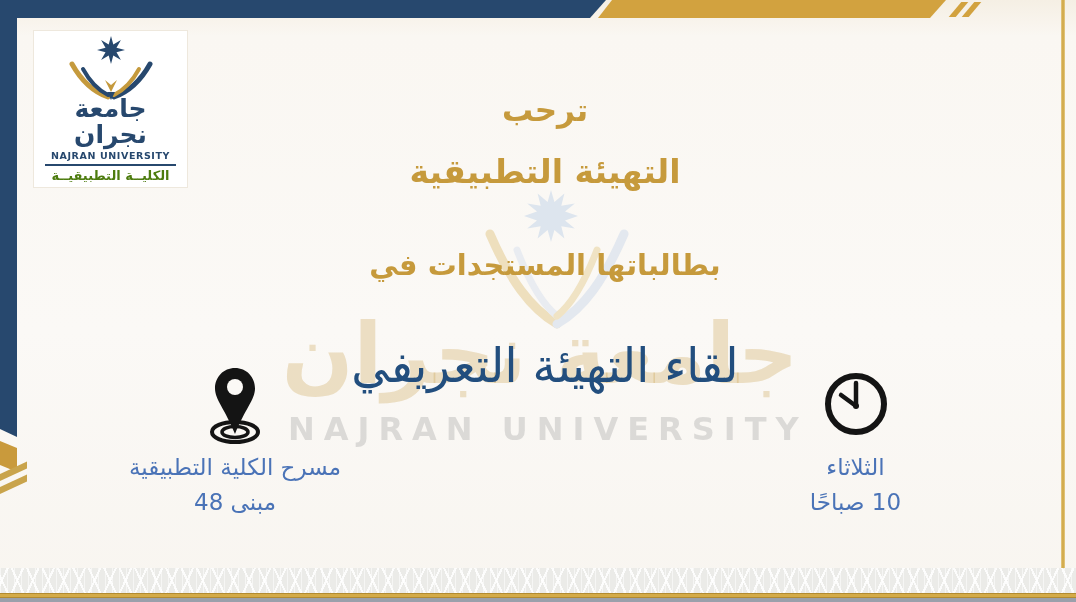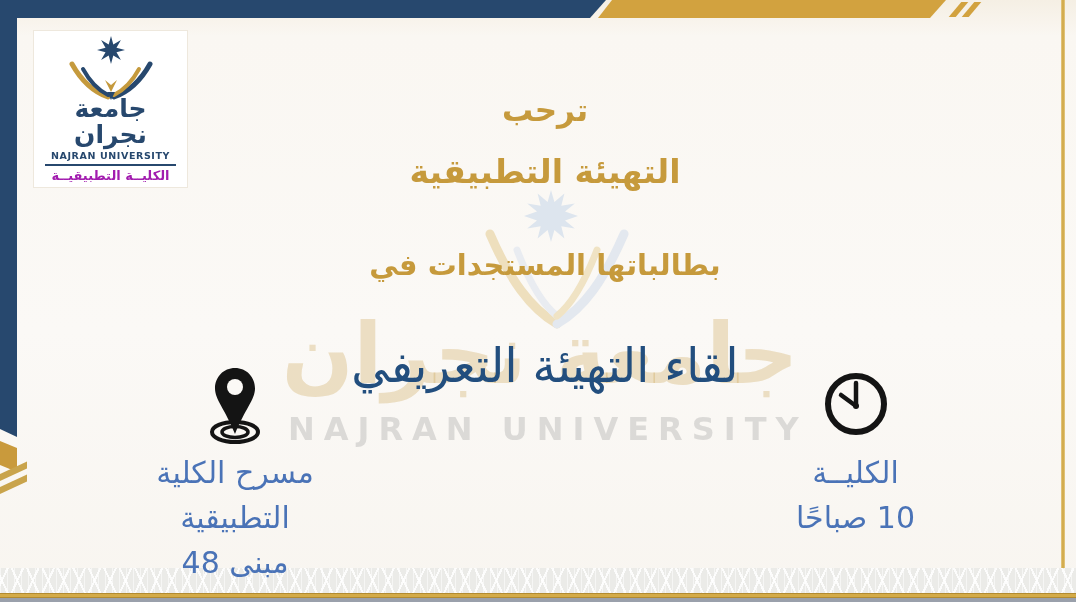--- a/index.html
+++ b/index.html
@@ -33,40 +33,40 @@
     border-top:1px solid #b28b31;border-bottom:1px solid #b28b31;box-sizing:border-box;}
   .bottom-slate{position:absolute;left:0;top:598px;width:1076px;height:4px;background:#9aa0ab;}
 
   
   .logo-card{position:absolute;left:33px;top:30px;width:155px;height:158px;background:#ffffff;
     border:1px solid #eee8dd;box-sizing:border-box;text-align:center;z-index:3;}
   .logo-card svg{display:block;margin:3px auto 0;}
   .logo-ar{color:#27486e;font-size:25px;font-weight:bold;line-height:1.05;direction:rtl;margin-top:-4px;}
   .logo-en{color:#27486e;font-size:9.5px;font-weight:bold;letter-spacing:.6px;margin-top:1px;}
   .logo-divider{width:86%;height:2px;background:#27486e;margin:3px auto 2px;}
-  .logo-college{color:#a21caf;font-size:13px;font-weight:bold;direction:rtl;}
+  .logo-college{color:#4d7c0f;font-size:13px;font-weight:bold;direction:rtl;}
 
   
   .watermark{position:absolute;inset:0;z-index:1;pointer-events:none;}
   .wm-ar{position:absolute;left:280px;top:312px;width:520px;text-align:center;
     font-size:84px;font-weight:bold;color:rgba(197,156,66,.28);direction:rtl;line-height:1;}
   .wm-en{position:absolute;left:288px;top:410px;width:510px;text-align:center;
     font-size:32px;font-weight:bold;letter-spacing:9px;color:rgba(150,150,150,.30);white-space:nowrap;}
   .wm-star{position:absolute;left:510px;top:190px;}
   .wm-curves{position:absolute;left:462px;top:228px;}
 
   
   .headline{position:absolute;left:215px;top:0;width:660px;text-align:center;z-index:2;direction:rtl;}
   .h-gold{position:absolute;left:0;width:100%;color:#c69a3c;font-weight:bold;font-size:31px;}
   .h-welcome{top:92px;} .h-college{top:152px;font-size:33px;} .h-students{top:248px;font-size:29px;}
   .h-title{position:absolute;left:0;top:338px;width:100%;color:#224e7e;font-weight:normal;font-size:47px;}
 
   
   .info{position:absolute;text-align:center;z-index:2;color:#4a73b7;}
-  .info .line{font-size:30px;line-height:1.5;}
+  .info .line{font-size:23px;line-height:1.5;}
   .loc-block{left:105px;top:366px;width:260px;}
   .time-block{left:758px;top:370px;width:195px;}
   .loc-block .line,.time-block .line{direction:rtl;}
   .time-value{direction:ltr;}
   .icon-wrap{height:84px;display:flex;align-items:flex-start;justify-content:center;}
   .time-block .icon-wrap{height:80px;}
 </style>
 </head>
 <body>
 
@@ -137,17 +137,17 @@
 
   <div class="info time-block">
     <div class="icon-wrap">
       <svg width="68" height="68" viewBox="0 0 68 68">
         <circle cx="34" cy="34" r="28" fill="none" stroke="#141414" stroke-width="6"></circle>
         <line x1="34" y1="36" x2="34" y2="13" stroke="#141414" stroke-width="4.5" stroke-linecap="round"></line>
         <line x1="34" y1="36" x2="19" y2="25" stroke="#141414" stroke-width="4.5" stroke-linecap="round"></line>
         <circle cx="34" cy="36" r="3" fill="#141414"></circle>
       </svg>
     </div>
-    <div class="line">الكليــة</div>
+    <div class="line">الثلاثاء</div>
     <div class="line time-value">10 صباحًا</div>
   </div>
 
 </div>
 
 </body></html>

